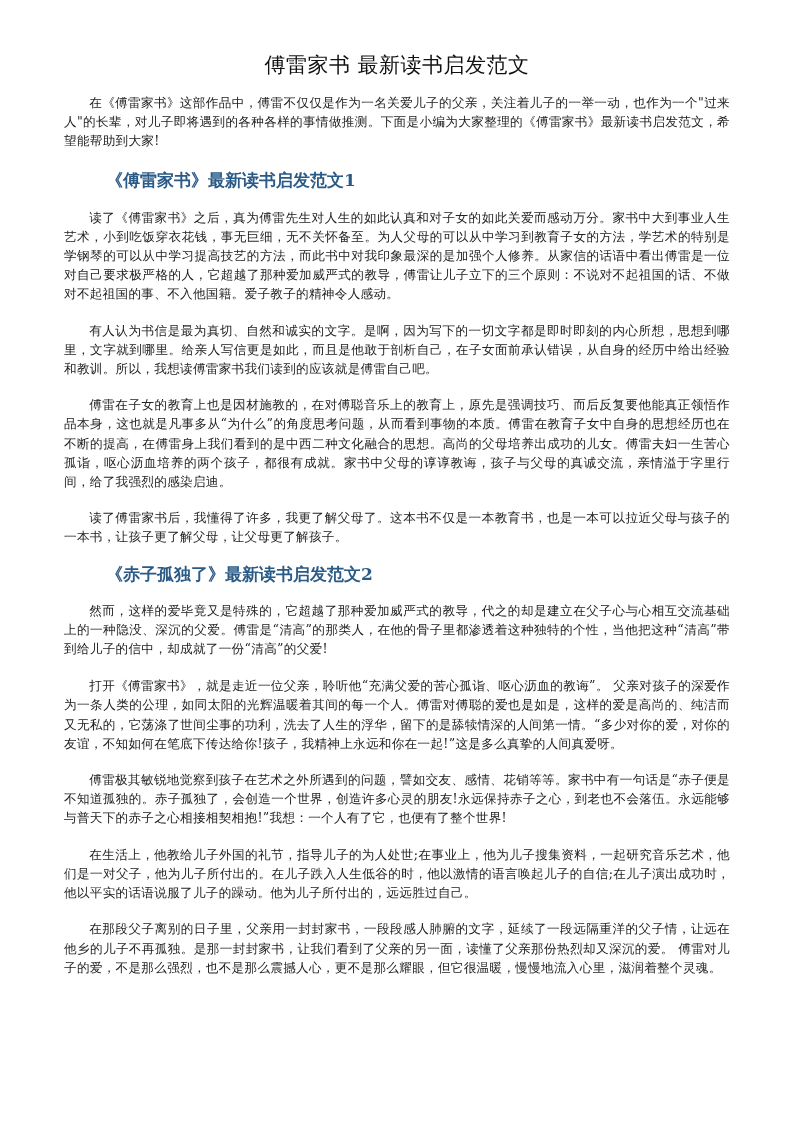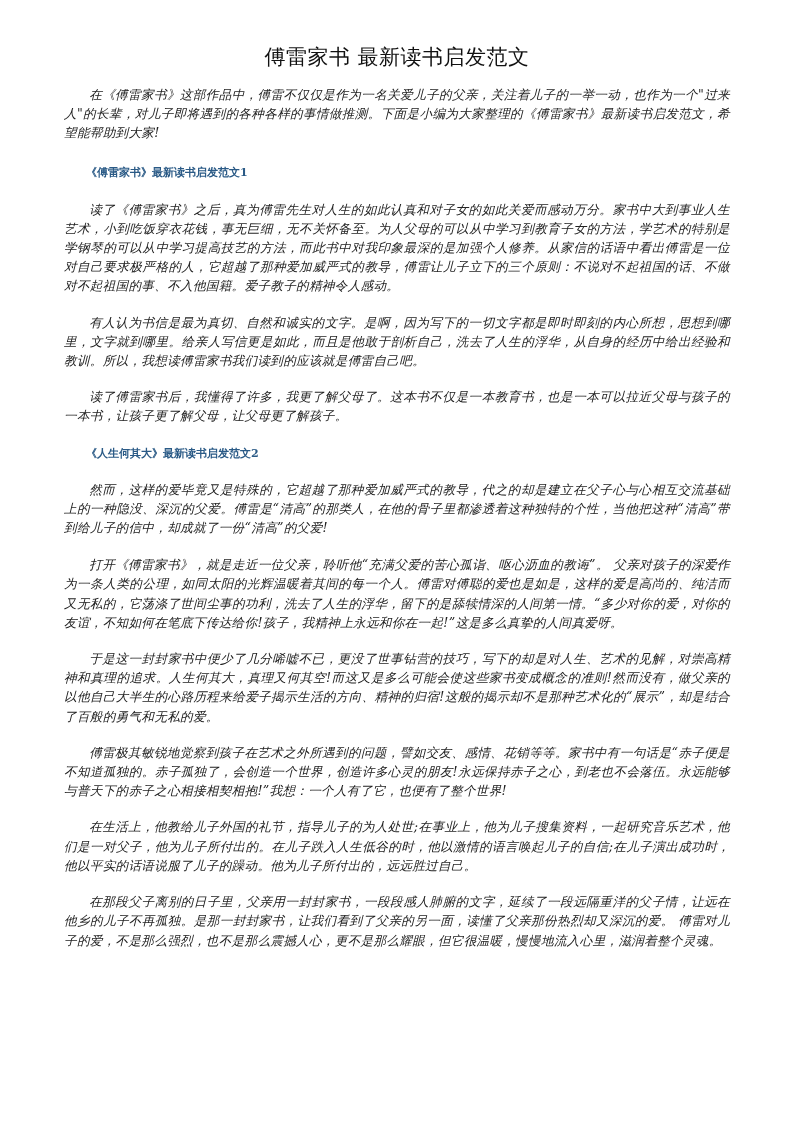--- a/index.html
+++ b/index.html
@@ -11,67 +11,66 @@
       width: 794px;
       height: 1123px;
       position: relative;
       overflow: hidden;
       font-family: "DejaVu Serif", "Liberation Serif", serif;
       color: #222222;
     }
     .page {
       position: absolute;
       left: 64px;
-      top: 8px;
+      top: 16px;
       width: 666px;
     }
     .title {
       text-align: center;
       font-family: "DejaVu Sans", "Liberation Sans", sans-serif;
       font-size: 21px;
       font-weight: normal;
       color: #111111;
       margin: 34px 0 0 0;
       height: 30px;
       line-height: 30px;
       letter-spacing: 0.5px;
     }
     .para {
       font-size: 12.6px;
       line-height: 19.2px;
       text-indent: 2em;
       margin: 0;
       text-align: justify;
       letter-spacing: 0.3px;
-      font-style: italic;
     }
     .section-heading {
-      font-size: 11px;
+      font-size: 17px;
       font-weight: bold;
       color: #2a5a86;
-      margin: 0;
+      margin: 8px;
       padding-left: 2em;
       line-height: 19px;
     }
   </style>
 </head>
 <body>
 
 <div class="page">
   <h1 class="title">傅雷家书 最新读书启发范文</h1>
 
   <p class="para" style="margin-top:13px;">在《傅雷家书》这部作品中，傅雷不仅仅是作为一名关爱儿子的父亲，关注着儿子的一举一动，也作为一个"过来人"的长辈，对儿子即将遇到的各种各样的事情做推测。下面是小编为大家整理的《傅雷家书》最新读书启发范文，希望能帮助到大家!</p>
 
   <h2 class="section-heading" style="margin-top:20px;">《傅雷家书》最新读书启发范文1</h2>
 
   <p class="para" style="margin-top:18px;">读了《傅雷家书》之后，真为傅雷先生对人生的如此认真和对子女的如此关爱而感动万分。家书中大到事业人生艺术，小到吃饭穿衣花钱，事无巨细，无不关怀备至。为人父母的可以从中学习到教育子女的方法，学艺术的特别是学钢琴的可以从中学习提高技艺的方法，而此书中对我印象最深的是加强个人修养。从家信的话语中看出傅雷是一位对自己要求极严格的人，它超越了那种爱加威严式的教导，傅雷让儿子立下的三个原则：不说对不起祖国的话、不做对不起祖国的事、不入他国籍。爱子教子的精神令人感动。</p>
-  <p class="para" style="margin-top:17px;">有人认为书信是最为真切、自然和诚实的文字。是啊，因为写下的一切文字都是即时即刻的内心所想，思想到哪里，文字就到哪里。给亲人写信更是如此，而且是他敢于剖析自己，洗去了人生的浮华，从自身的经历中给出经验和教训。所以，我想读傅雷家书我们读到的应该就是傅雷自己吧。</p>
+  <p class="para" style="margin-top:17px;">有人认为书信是最为真切、自然和诚实的文字。是啊，因为写下的一切文字都是即时即刻的内心所想，思想到哪里，文字就到哪里。给亲人写信更是如此，而且是他敢于剖析自己，在子女面前承认错误，从自身的经历中给出经验和教训。所以，我想读傅雷家书我们读到的应该就是傅雷自己吧。</p>
+  <p class="para" style="margin-top:17px;">傅雷在子女的教育上也是因材施教的，在对傅聪音乐上的教育上，原先是强调技巧、而后反复要他能真正领悟作品本身，这也就是凡事多从“为什么”的角度思考问题，从而看到事物的本质。傅雷在教育子女中自身的思想经历也在不断的提高，在傅雷身上我们看到的是中西二种文化融合的思想。高尚的父母培养出成功的儿女。傅雷夫妇一生苦心孤诣，呕心沥血培养的两个孩子，都很有成就。家书中父母的谆谆教诲，孩子与父母的真诚交流，亲情溢于字里行间，给了我强烈的感染启迪。</p>
   <p class="para" style="margin-top:17px;">读了傅雷家书后，我懂得了许多，我更了解父母了。这本书不仅是一本教育书，也是一本可以拉近父母与孩子的一本书，让孩子更了解父母，让父母更了解孩子。</p>
 
-  <h2 class="section-heading" style="margin-top:18px;">《人生何其大》最新读书启发范文2</h2>
+  <h2 class="section-heading" style="margin-top:18px;">《赤子孤独了》最新读书启发范文2</h2>
 
   <p class="para" style="margin-top:17px;">然而，这样的爱毕竟又是特殊的，它超越了那种爱加威严式的教导，代之的却是建立在父子心与心相互交流基础上的一种隐没、深沉的父爱。傅雷是“清高”的那类人，在他的骨子里都渗透着这种独特的个性，当他把这种“清高”带到给儿子的信中，却成就了一份“清高”的父爱!</p>
   <p class="para" style="margin-top:18px;">打开《傅雷家书》，就是走近一位父亲，聆听他“充满父爱的苦心孤诣、呕心沥血的教诲”。 父亲对孩子的深爱作为一条人类的公理，如同太阳的光辉温暖着其间的每一个人。傅雷对傅聪的爱也是如是，这样的爱是高尚的、纯洁而又无私的，它荡涤了世间尘事的功利，洗去了人生的浮华，留下的是舔犊情深的人间第一情。“多少对你的爱，对你的友谊，不知如何在笔底下传达给你!孩子，我精神上永远和你在一起!”这是多么真挚的人间真爱呀。</p>
-  <p class="para" style="margin-top:17px;">于是这一封封家书中便少了几分唏嘘不已，更没了世事钻营的技巧，写下的却是对人生、艺术的见解，对崇高精神和真理的追求。人生何其大，真理又何其空!而这又是多么可能会使这些家书变成概念的准则!然而没有，做父亲的以他自己大半生的心路历程来给爱子揭示生活的方向、精神的归宿!这般的揭示却不是那种艺术化的“展示”，却是结合了百般的勇气和无私的爱。</p>
   <p class="para" style="margin-top:17px;">傅雷极其敏锐地觉察到孩子在艺术之外所遇到的问题，譬如交友、感情、花销等等。家书中有一句话是“赤子便是不知道孤独的。赤子孤独了，会创造一个世界，创造许多心灵的朋友!永远保持赤子之心，到老也不会落伍。永远能够与普天下的赤子之心相接相契相抱!”我想：一个人有了它，也便有了整个世界!</p>
   <p class="para" style="margin-top:17px;">在生活上，他教给儿子外国的礼节，指导儿子的为人处世;在事业上，他为儿子搜集资料，一起研究音乐艺术，他们是一对父子，他为儿子所付出的。在儿子跌入人生低谷的时，他以激情的语言唤起儿子的自信;在儿子演出成功时，他以平实的话语说服了儿子的躁动。他为儿子所付出的，远远胜过自己。</p>
   <p class="para" style="margin-top:17px;">在那段父子离别的日子里，父亲用一封封家书，一段段感人肺腑的文字，延续了一段远隔重洋的父子情，让远在他乡的儿子不再孤独。是那一封封家书，让我们看到了父亲的另一面，读懂了父亲那份热烈却又深沉的爱。 傅雷对儿子的爱，不是那么强烈，也不是那么震撼人心，更不是那么耀眼，但它很温暖，慢慢地流入心里，滋润着整个灵魂。</p>
 </div>
 
 </body></html>

